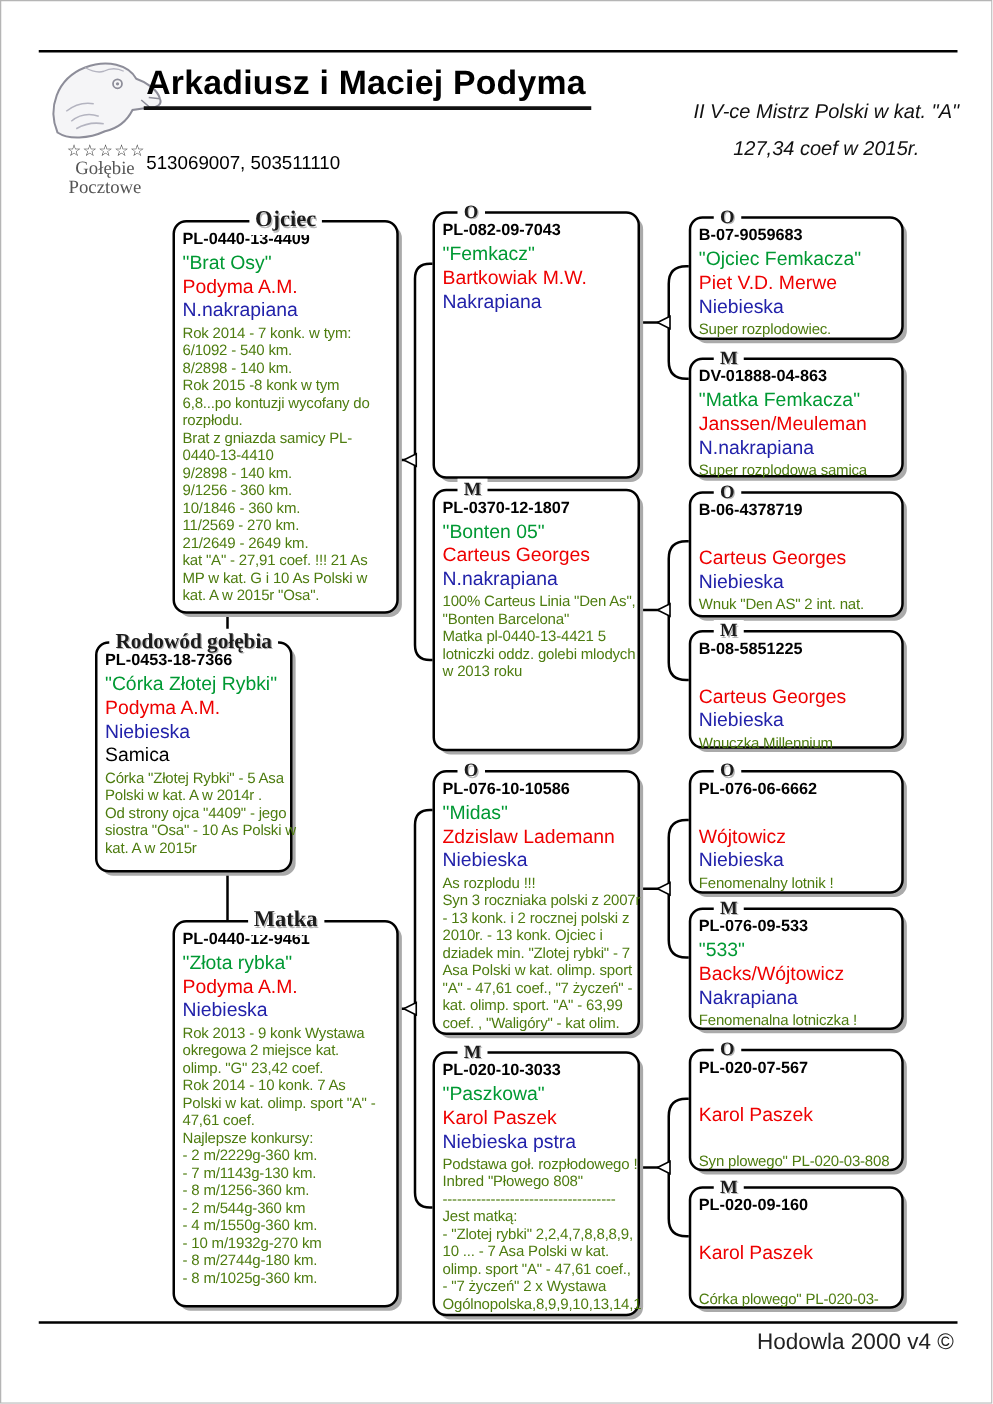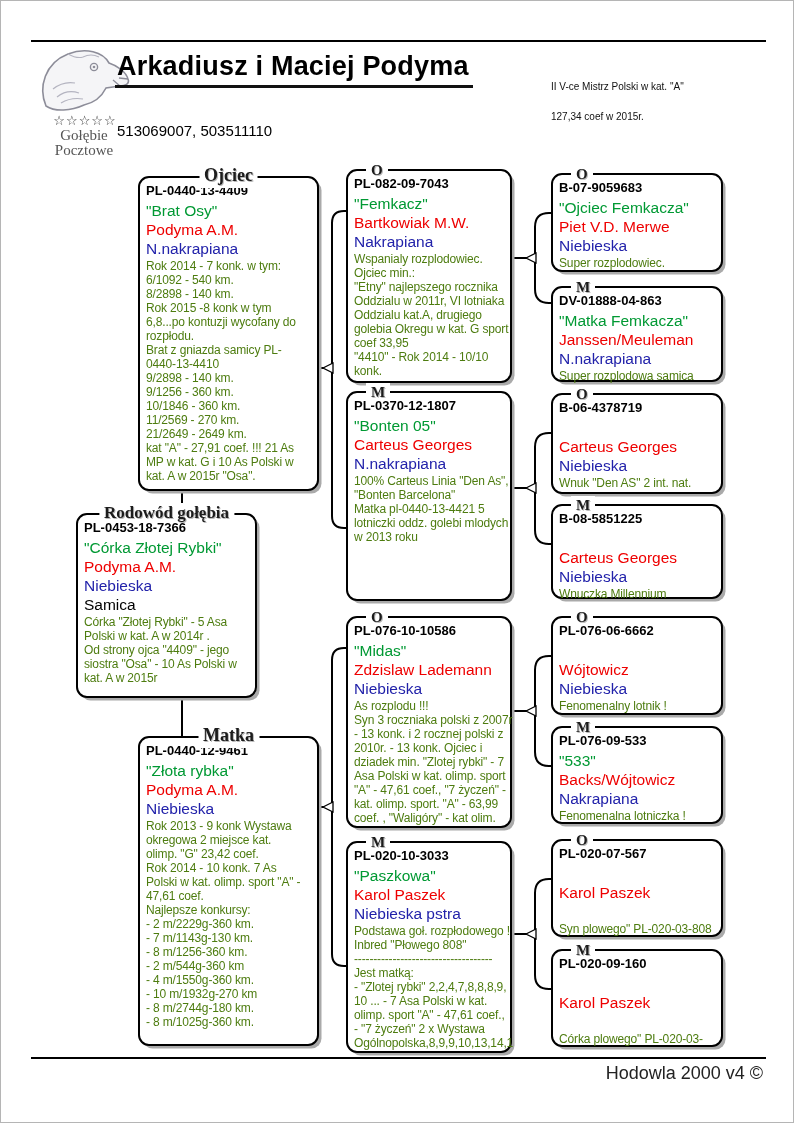--- a/index.html
+++ b/index.html
@@ -8,21 +8,21 @@
     font-family:"Liberation Sans",sans-serif;color:#000;overflow:hidden;
     border:1px solid #b5b5b5;box-sizing:border-box;
   }
   .hr{position:absolute;background:#000;height:2px;}
   
   .breeder-title{
     position:absolute;left:114px;top:50px;font-size:27px;font-weight:bold;
     letter-spacing:0.2px;border-bottom:3px solid #111;padding:0 4px 3px 2px;white-space:nowrap;
   }
   .phones{position:absolute;left:116px;top:121px;font-size:15px;}
-  .award{position:absolute;width:220px;font-size:10px;color:#111;}
+  .award{position:absolute;width:220px;text-align:center;font-size:16px;color:#111;font-style:italic;}
   .logo-stars{position:absolute;left:32px;top:112px;width:104px;text-align:center;
     font-size:13px;letter-spacing:1px;color:#333;}
   .logo-name{position:absolute;left:28px;top:127px;width:110px;text-align:center;
     font-family:"Liberation Serif",serif;font-weight:normal;font-size:15px;line-height:15px;color:#555;}
   .logo-pic{position:absolute;left:36px;top:44px;}
   
   .pbox{
     position:absolute;background:#fff;border:2px solid #000;border-radius:11px;
     box-shadow:3.5px 3.5px 0 -1px #aaa;padding:2px 6px;box-sizing:border-box;z-index:2;
   }
@@ -123,21 +123,21 @@
 9/2898 - 140 km.
 9/1256 - 360 km.
 10/1846 - 360 km.
 11/2569 - 270 km.
 21/2649 - 2649 km.
 kat "A" - 27,91 coef. !!! 21 As
 MP w kat. G i 10 As Polski w
 kat. A w 2015r "Osa".</div>
   </div>
 
-  <div class="pbox" style="left:75px;top:512px;width:181px;height:185px;">
+  <div class="pbox" style="left:75px;top:512px;width:158px;height:185px;">
     <span class="box-tag med">Rodowód gołębia</span>
     <div class="ring">PL-0453-18-7366</div>
     <div class="pname">"Córka Złotej Rybki"</div>
     <div class="owner">Podyma A.M.</div>
     <div class="plumage">Niebieska</div>
     <div class="sex">Samica</div>
     <div class="info">Córka "Złotej Rybki" - 5 Asa
 Polski w kat. A w 2014r .
 Od strony ojca "4409" - jego
 siostra "Osa" - 10 As Polski w
@@ -166,29 +166,20 @@
 - 8 m/2744g-180 km.
 - 8 m/1025g-360 km.</div>
   </div>
 
   <div class="pbox" style="left:345px;top:168px;width:166px;height:214px;">
     <span class="box-tag">O</span>
     <div class="ring">PL-082-09-7043</div>
     <div class="pname">"Femkacz"</div>
     <div class="owner">Bartkowiak M.W.</div>
     <div class="plumage">Nakrapiana</div>
-    <div class="info">Wspanialy rozplodowiec.
-Ojciec min.:
-"Etny" najlepszego rocznika
-Oddzialu w 2011r, VI lotniaka
-Oddzialu kat.A, drugiego
-golebia Okregu w kat. G sport
-coef 33,95
-"4410" - Rok 2014 - 10/10
-konk.</div>
   </div>
 
   <div class="pbox" style="left:345px;top:390px;width:166px;height:210px;">
     <span class="box-tag">M</span>
     <div class="ring">PL-0370-12-1807</div>
     <div class="pname">"Bonten 05"</div>
     <div class="owner">Carteus Georges</div>
     <div class="plumage">N.nakrapiana</div>
     <div class="info">100% Carteus Linia "Den As",
 "Bonten Barcelona"

